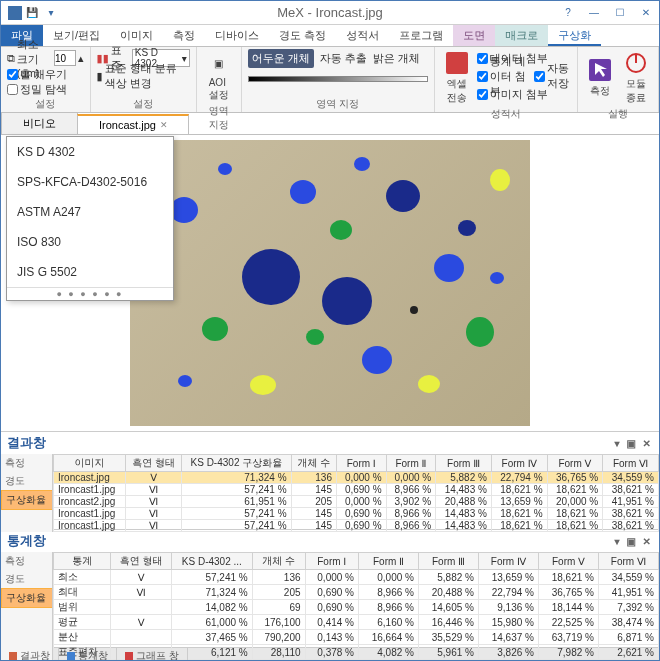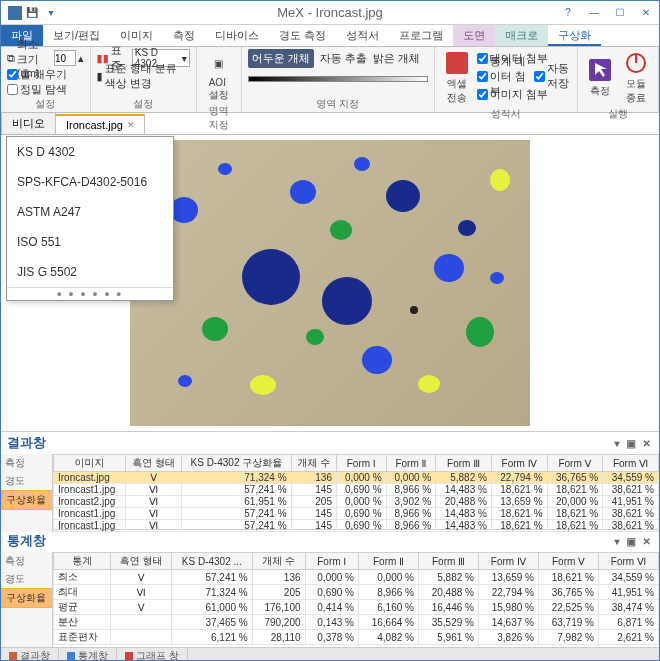--- a/index.html
+++ b/index.html
@@ -27,21 +27,21 @@
 .ribbon-group-label { font-size: 10px; color: #666; text-align: center; margin-top: auto; padding-bottom: 1px; }
 .ribbon-row { display: flex; align-items: center; gap: 2px; font-size: 11px; color: #333; height: 18px; }
 .ribbon-row input[type=checkbox] { width:11px; height:11px; }
 .ribbon-row input[type=text] { width: 22px; height: 16px; font-size: 10px; border:1px solid #aaa; }
 .std-combo { width: 66px; height: 18px; border: 1px solid #aaa; font-size: 10px; display:flex; align-items:center; padding:0 2px; background:#fff; justify-content: space-between; }
 .big-btn { display: flex; flex-direction: column; align-items: center; justify-content: center; padding: 2px 4px; font-size: 10px; color: #444; gap:2px; }
 .big-btn .ico { width: 24px; height: 24px; display:flex; align-items:center; justify-content:center; }
 
 
 .doc-tabs { height: 22px; display: flex; border-bottom: 1px solid #c0c0c0; background:#fff; align-items:flex-end; }
-.doc-tab { padding: 3px 10px; font-size: 11px; border: 1px solid #c0c0c0; border-bottom: none; background: #f0f0f0; margin-right:-1px; display:flex; align-items:center; gap:4px; }
+.doc-tab { padding: 3px 21px; font-size: 11px; border: 1px solid #c0c0c0; border-bottom: none; background: #f0f0f0; margin-right:-1px; display:flex; align-items:center; gap:4px; }
 .doc-tab.active { background: #fff; border-top: 2px solid #f0a030; }
 .doc-tab .close { color:#888; font-size:9px; }
 
 
 .main-area { position: relative; height: 296px; background:#fff; display:flex; justify-content:center; align-items:center; }
 .sample-img { position: relative; width: 400px; height: 286px; background: linear-gradient(135deg, #c8bda0, #b5a988); overflow:hidden; }
 .blob { position: absolute; border-radius: 50%; }
 
 
 .dropdown-popup { position: absolute; left: 6px; top: 136px; width: 168px; background:#fff; border:1px solid #999; box-shadow: 2px 2px 6px rgba(0,0,0,.2); z-index: 50; }
@@ -249,21 +249,21 @@
     <div class="blob" style="left:90%;top:46%;width:14px;height:12px;background:#2a4ae0"></div>
     <div class="blob" style="left:2%;top:8%;width:10px;height:10px;background:#222"></div>
     <div class="blob" style="left:70%;top:58%;width:8px;height:8px;background:#222"></div>
   </div>
 </div>
 
 <div class="dropdown-popup">
   <div class="dropdown-item">KS D 4302</div>
   <div class="dropdown-item">SPS-KFCA-D4302-5016</div>
   <div class="dropdown-item">ASTM A247</div>
-  <div class="dropdown-item">ISO 551</div>
+  <div class="dropdown-item">ISO 830</div>
   <div class="dropdown-item">JIS G 5502</div>
   <div class="handle">● ● ● ● ● ●</div>
 </div>
 
 <div class="panel" style="height:98px">
   <div class="panel-title">
       <span>결과창</span>
       <span class="ctrl">▾ ▣ ✕</span>
     </div>
   <div class="panel-body" style="flex:1">
@@ -397,20 +397,32 @@
               <td class="">71,324 %</td>
               <td class="">205</td>
               <td class="">0,690 %</td>
               <td class="">8,966 %</td>
               <td class="">20,488 %</td>
               <td class="">22,794 %</td>
               <td class="">36,765 %</td>
               <td class="">41,951 %</td>
             </tr>
             <tr>
+              <td class="l">범위</td>
+              <td class="c"></td>
+              <td class="">14,082 %</td>
+              <td class="">69</td>
+              <td class="">0,690 %</td>
+              <td class="">8,966 %</td>
+              <td class="">14,605 %</td>
+              <td class="">9,136 %</td>
+              <td class="">18,144 %</td>
+              <td class="">7,392 %</td>
+            </tr>
+            <tr>
               <td class="l">평균</td>
               <td class="c">Ⅴ</td>
               <td class="">61,000 %</td>
               <td class="">176,100</td>
               <td class="">0,414 %</td>
               <td class="">6,160 %</td>
               <td class="">16,446 %</td>
               <td class="">15,980 %</td>
               <td class="">22,525 %</td>
               <td class="">38,474 %</td>

